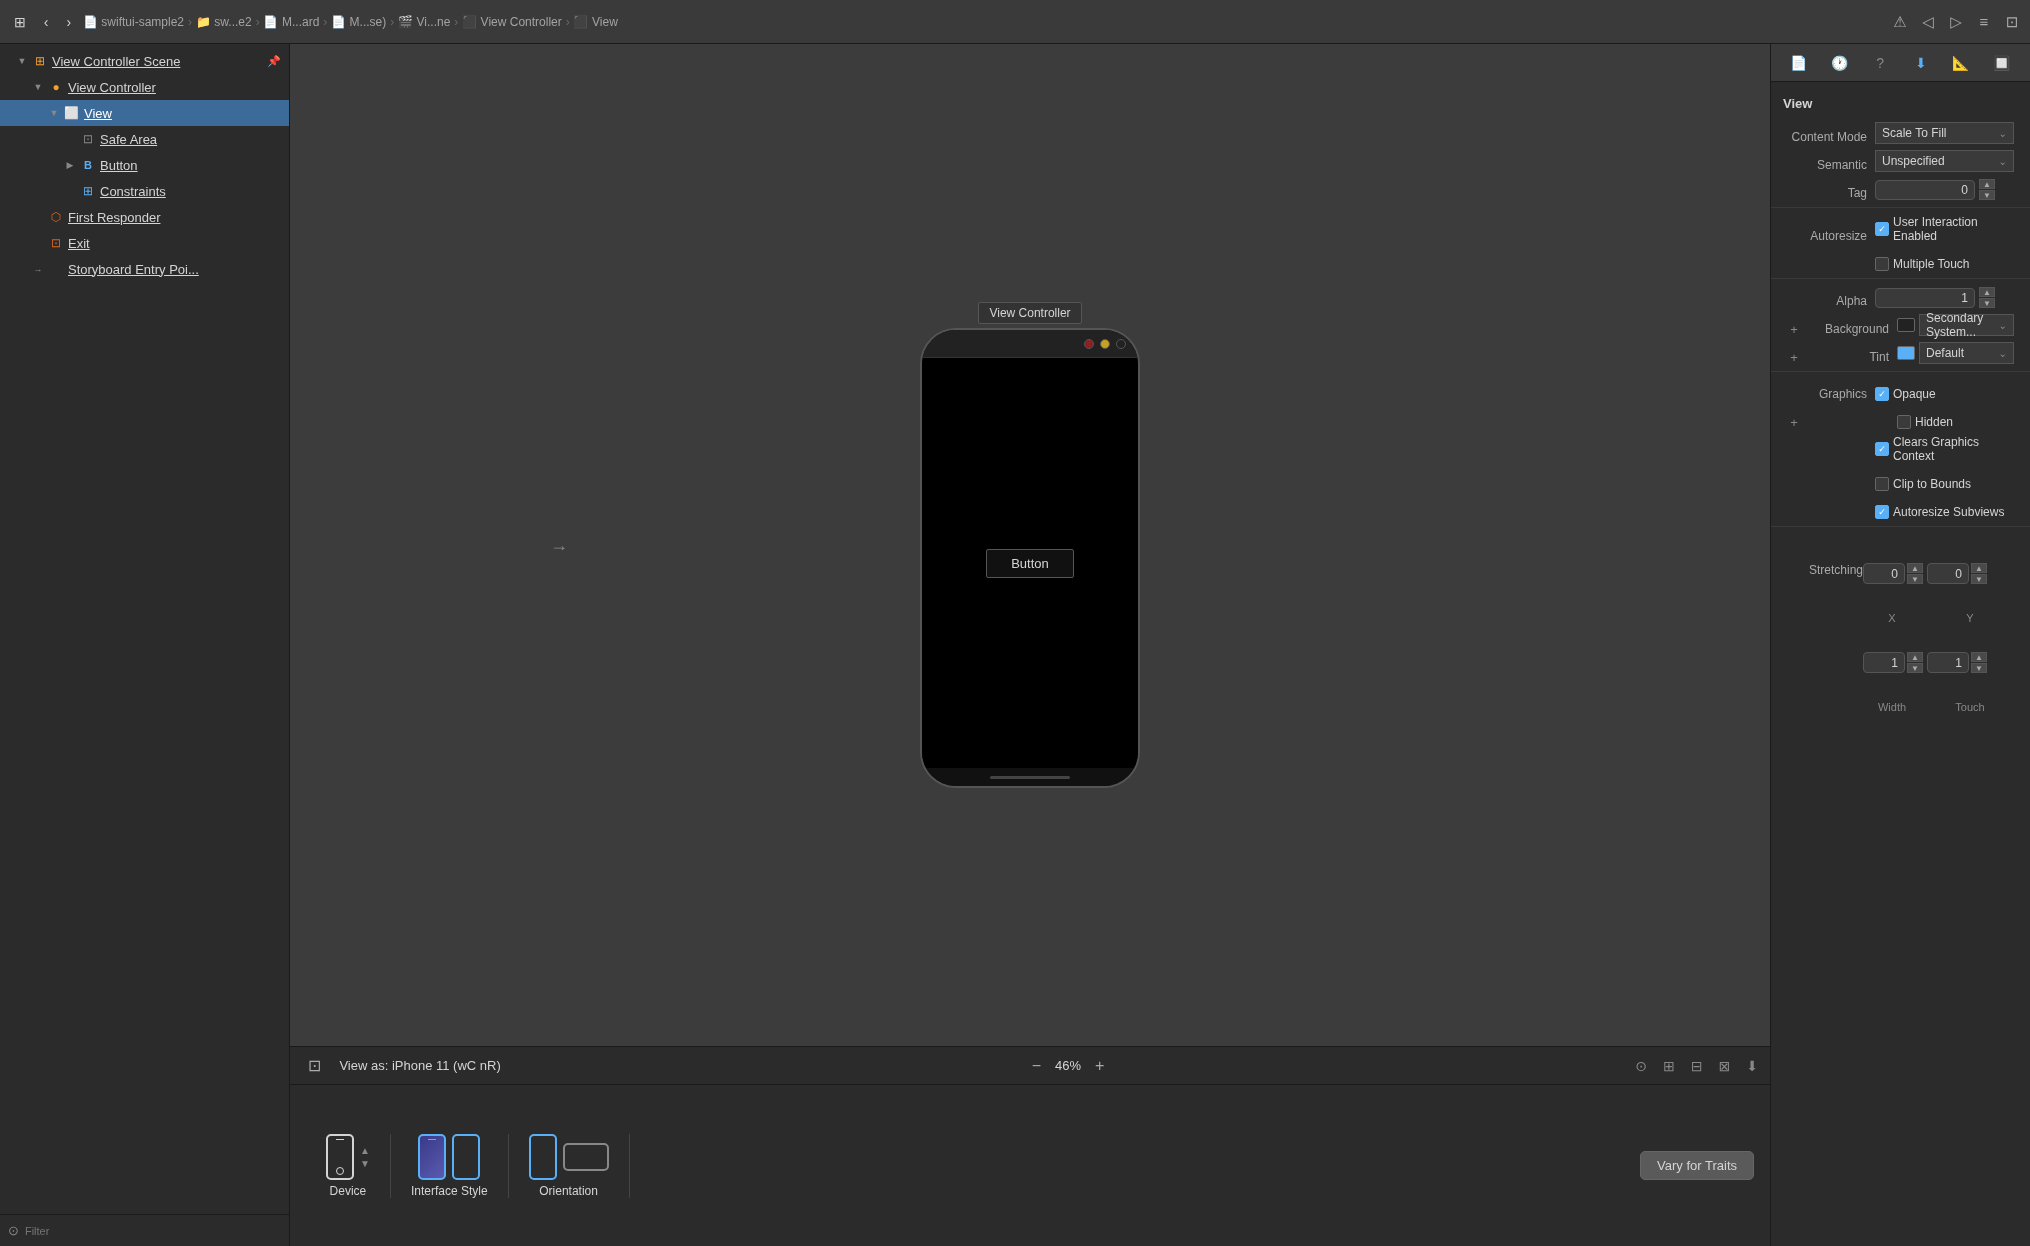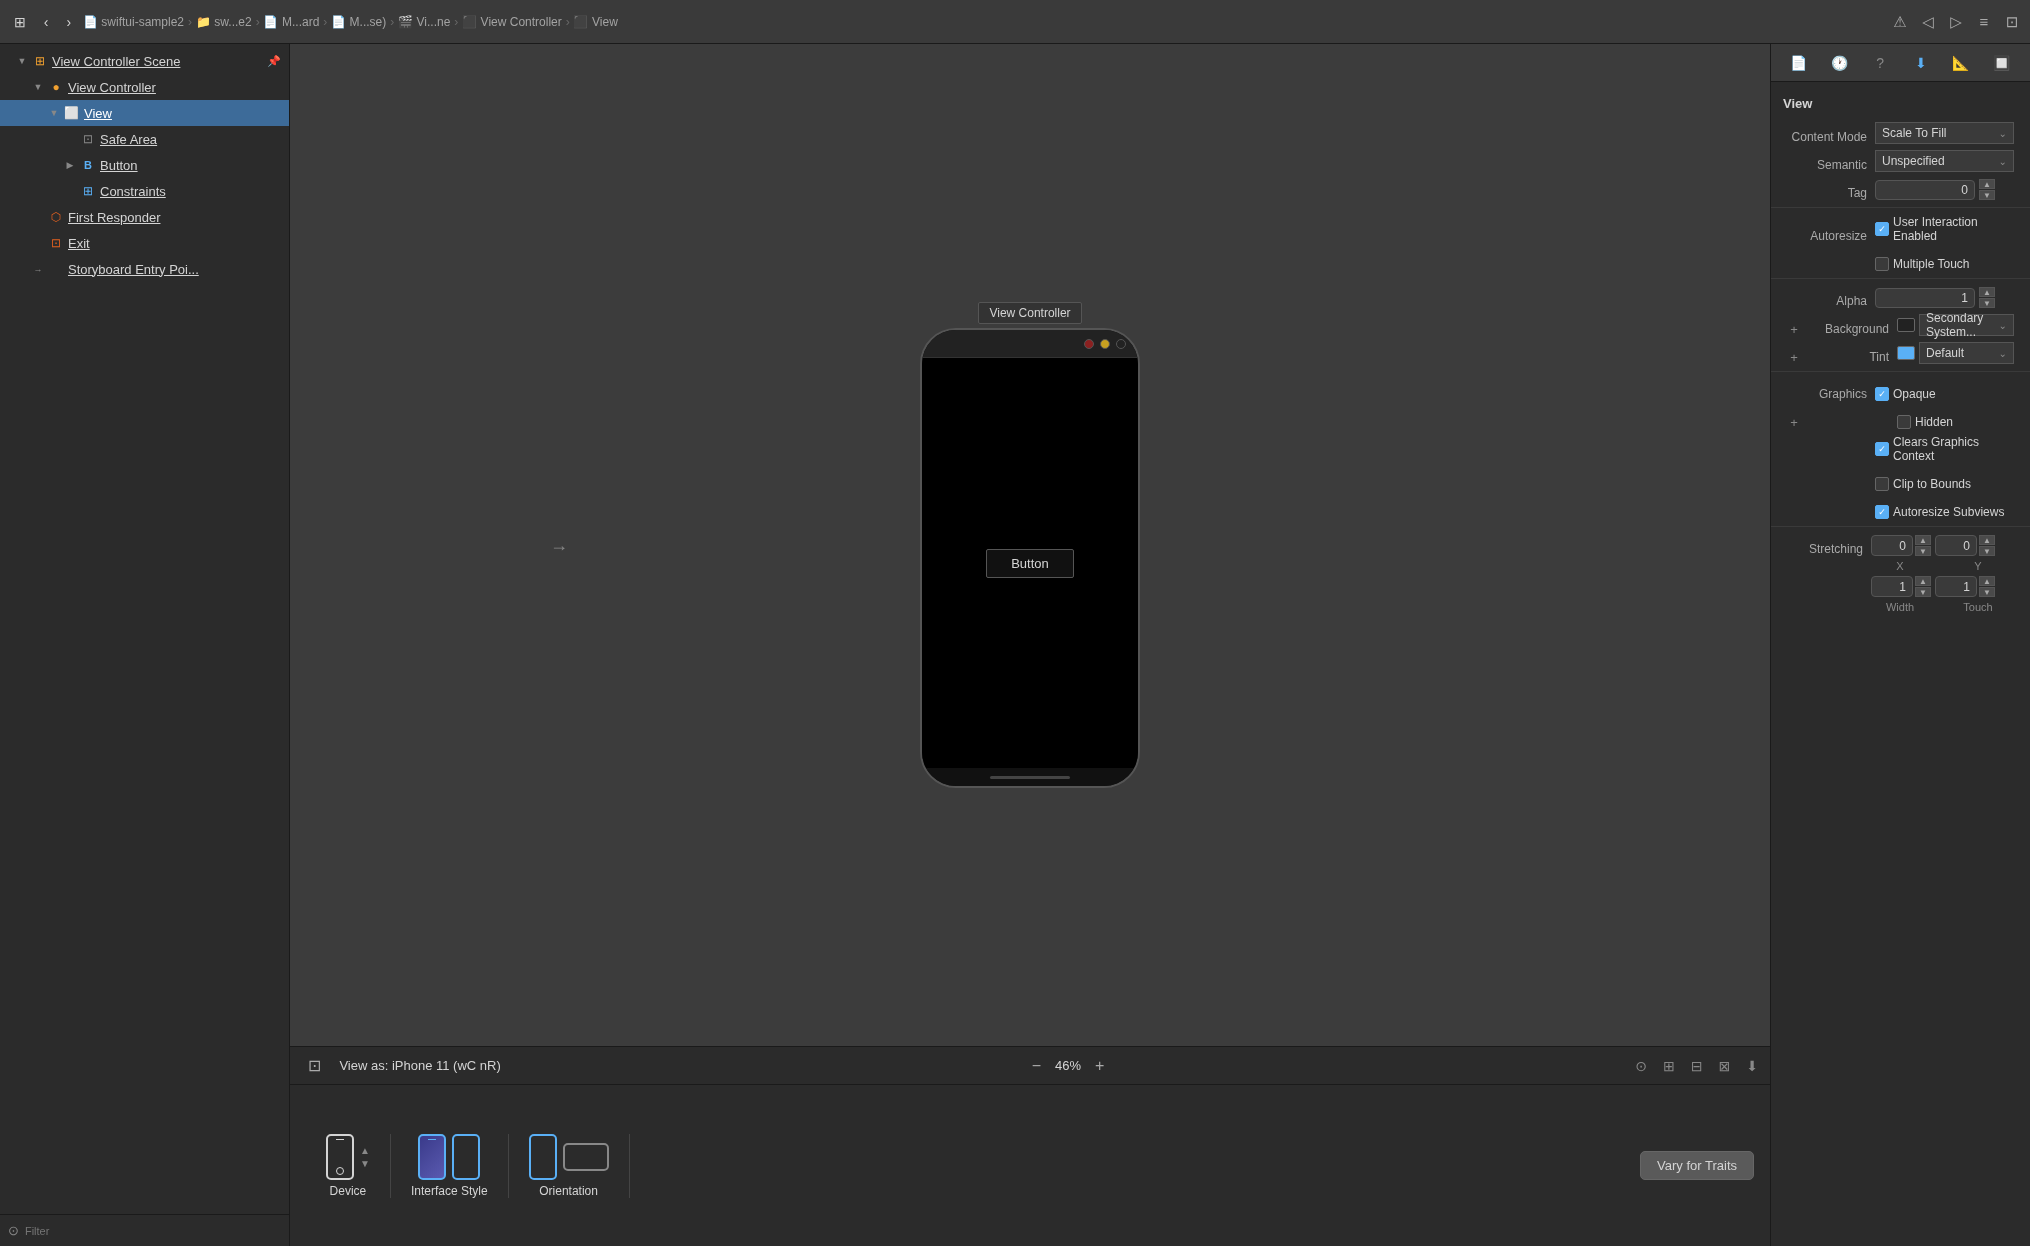--- a/index.html
+++ b/index.html
@@ -522,23 +522,24 @@
     .divider {
       height: 1px;
       background: #3a3a3a;
       margin: 4px 0;
     }
     .stretching-grid {
       padding: 4px 12px;
     }
     .stretching-row {
       display: flex;
-      align-items: flex-end;
-      gap: 8px;
+      align-items: flex-start;
+      gap: 0;
       margin-bottom: 4px;
+      margin-top: 28px;
     }
     .stretching-label {
       color: #aaa;
       font-size: 12px;
       min-width: 80px;
       text-align: right;
     }
     .num-input-pair {
       display: flex;
       gap: 4px;

